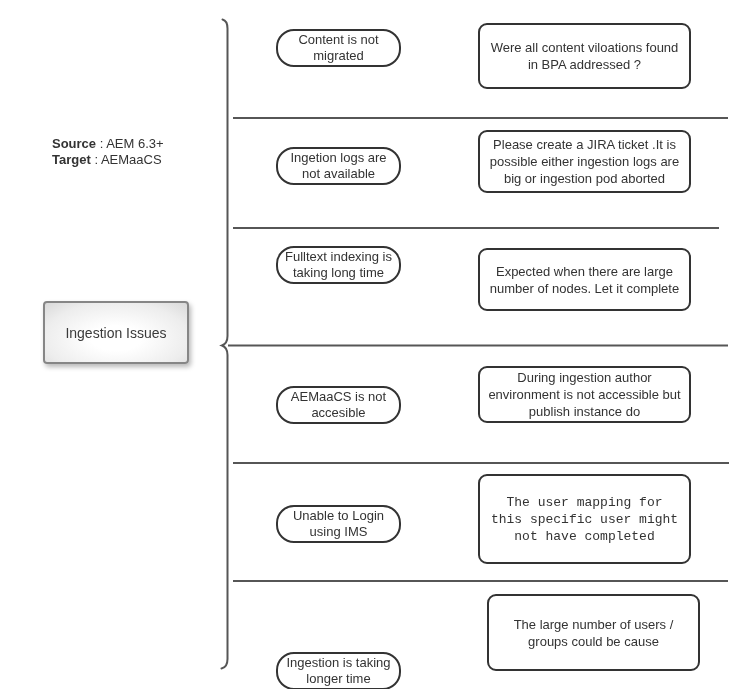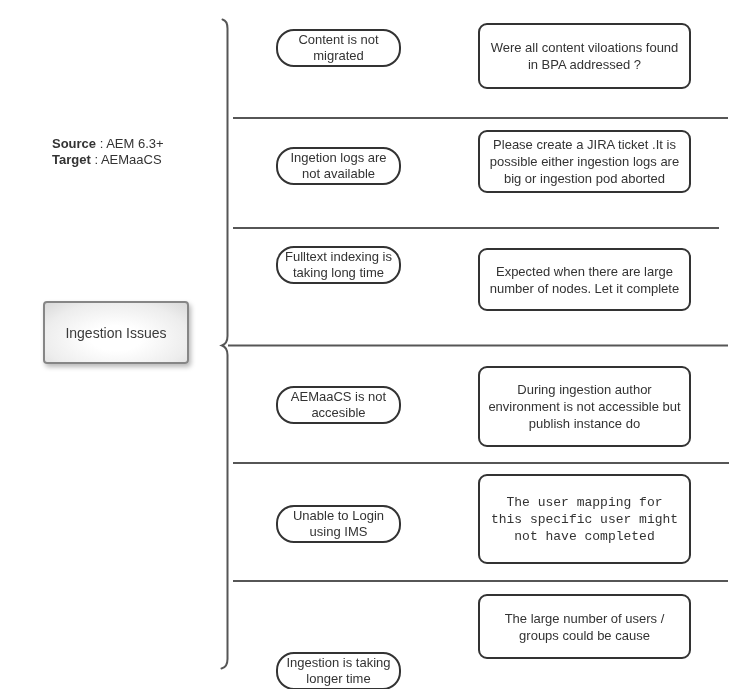--- a/index.html
+++ b/index.html
@@ -89,23 +89,23 @@
     justify-content:center;
     text-align:center;
     font-size:13px;
     line-height:17px;
     padding:2px 7px;
   }
   
   .issue-r1{top:29px;}  .res-r1{top:23px;height:66px;}
   .issue-r2{top:147px;} .res-r2{top:130px;height:63px;}
   .issue-r3{top:246px;} .res-r3{top:248px;height:63px;}
-  .issue-r4{top:386px;} .res-r4{top:366px;height:81px;}
+  .issue-r4{top:386px;} .res-r4{top:366px;height:57px;}
   .issue-r5{top:505px;} .res-r5{top:474px;height:90px;font-family:Liberation Mono, monospace;}
-  .issue-r6{top:624px;margin-top:28px;} .res-r6{top:594px;height:65px;}
+  .issue-r6{top:624px;margin-top:28px;} .res-r6{top:594px;height:77px;margin-left:9px;}
 </style>
 </head>
 <body>
 
 <div class="canvas">
 
   <svg class="connector-layer" viewBox="0 0 750 689" aria-hidden="true">
 
     <path class="connector" d="M 222.5 19.5
              C 226.5 20.5 227.5 23.5 227.5 28.5

